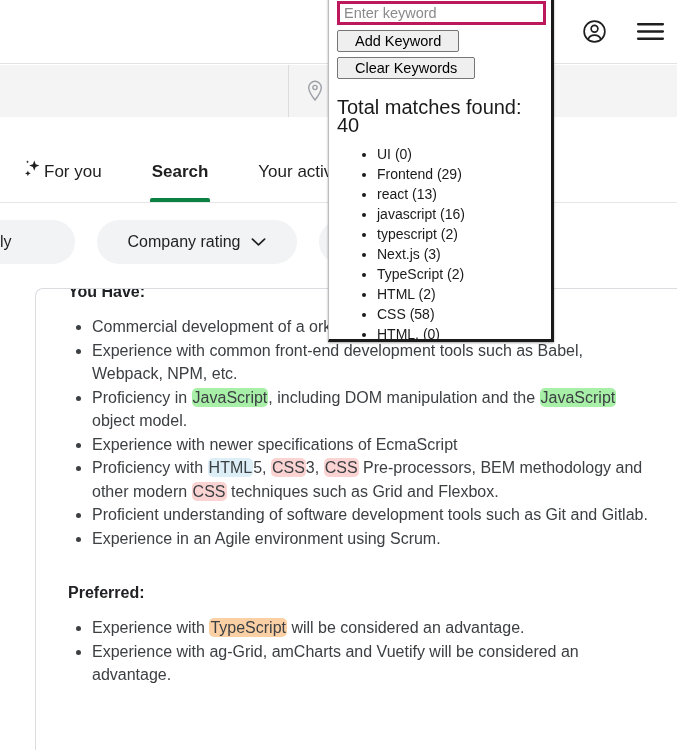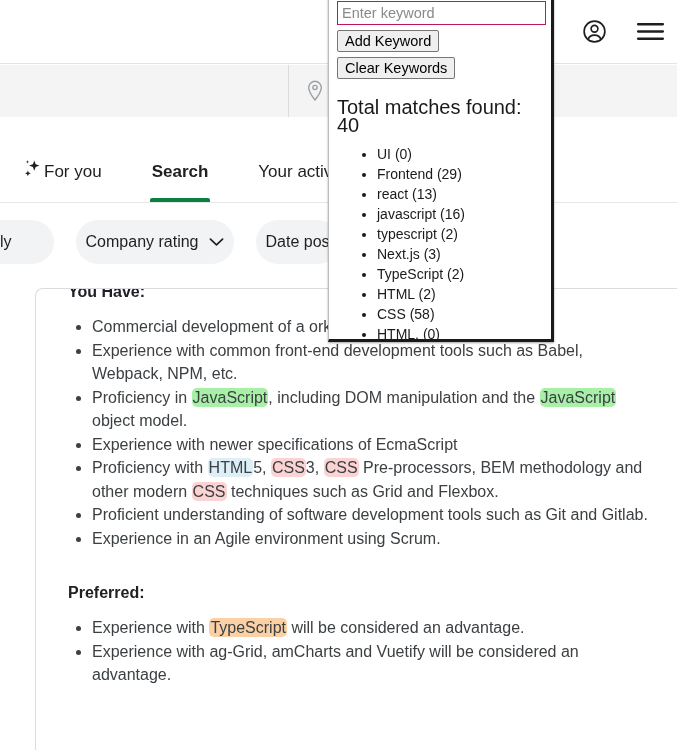--- a/index.html
+++ b/index.html
@@ -134,21 +134,21 @@
     display: flex;
     align-items: center;
   }
   .chip {
     height: 44px;
     background: #f1f3f4;
     border-radius: 22px;
     display: flex;
     align-items: center;
     gap: 10px;
-    padding: 0 10px;
+    padding: 0 31px;
     font-size: 16px;
     color: #1f1f1f;
     white-space: nowrap;
     cursor: pointer;
   }
   .chip.clipped-left {
     padding-left: 0;
     border-radius: 0 22px 22px 0;
   }
   .chip-spacer { width: 22px; flex: 0 0 auto; }
@@ -222,35 +222,35 @@
     z-index: 50;
   }
   .kw-input {
     display: block;
     width: 209px;
     height: 24px;
     font-family: "Liberation Sans", sans-serif;
     font-size: 14.5px;
     color: #000;
     padding: 2px 4px;
-    border: 1px solid #be185d;
+    border: 3px solid #be185d;
     background: #ffffff;
     outline: none;
   }
   .kw-input::placeholder { color: #8a8a8a; opacity: 1; }
   .kw-btn {
     display: block;
     margin-top: 5px;
     font-family: "Liberation Sans", sans-serif;
     font-size: 14.5px;
     color: #000;
     background: #efefef;
     border: 1px solid #767676;
     border-radius: 2px;
-    padding: 2px 7px;
+    padding: 2px 17px;
     cursor: pointer;
     text-align: center;
   }
   .kw-total {
     margin-top: 19px;
     font-size: 20px;
     color: #1a1a1a;
     line-height: 18px;
   }
   ul.kw-list {

